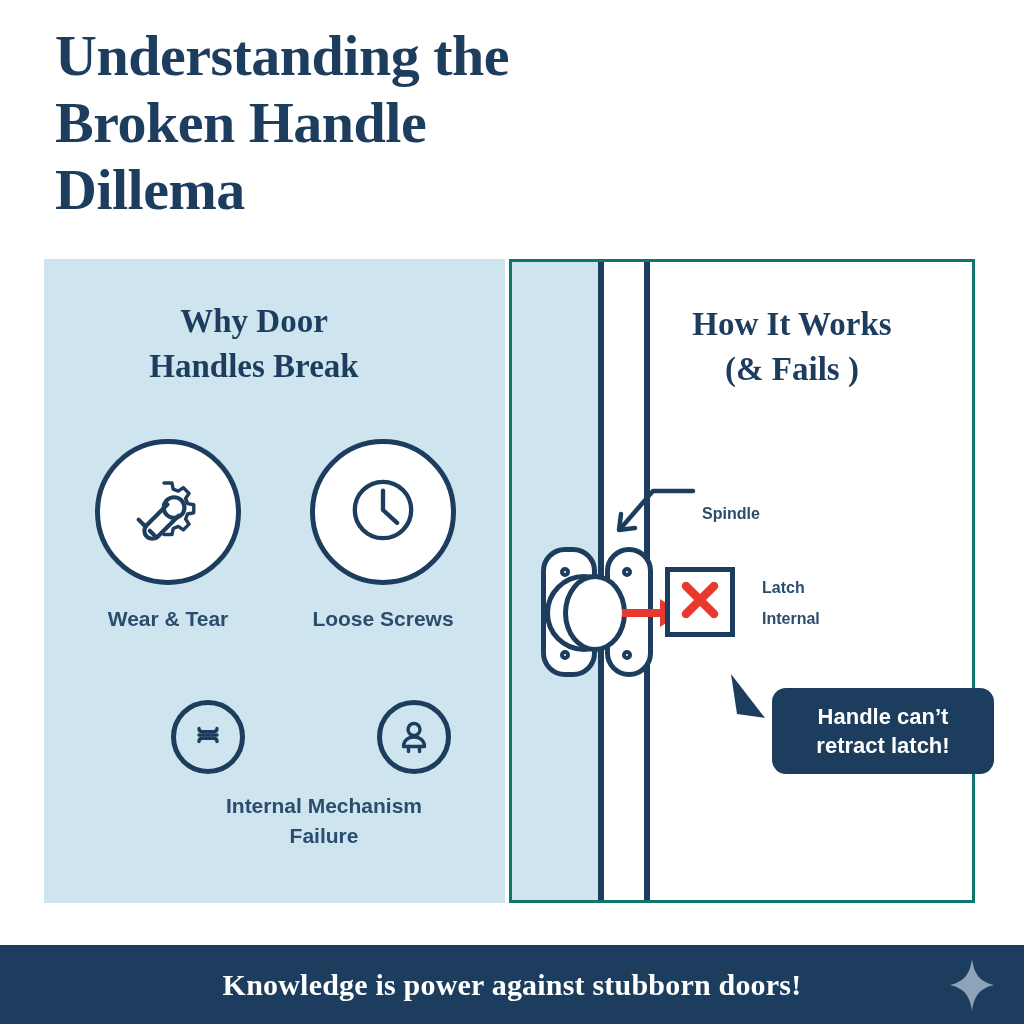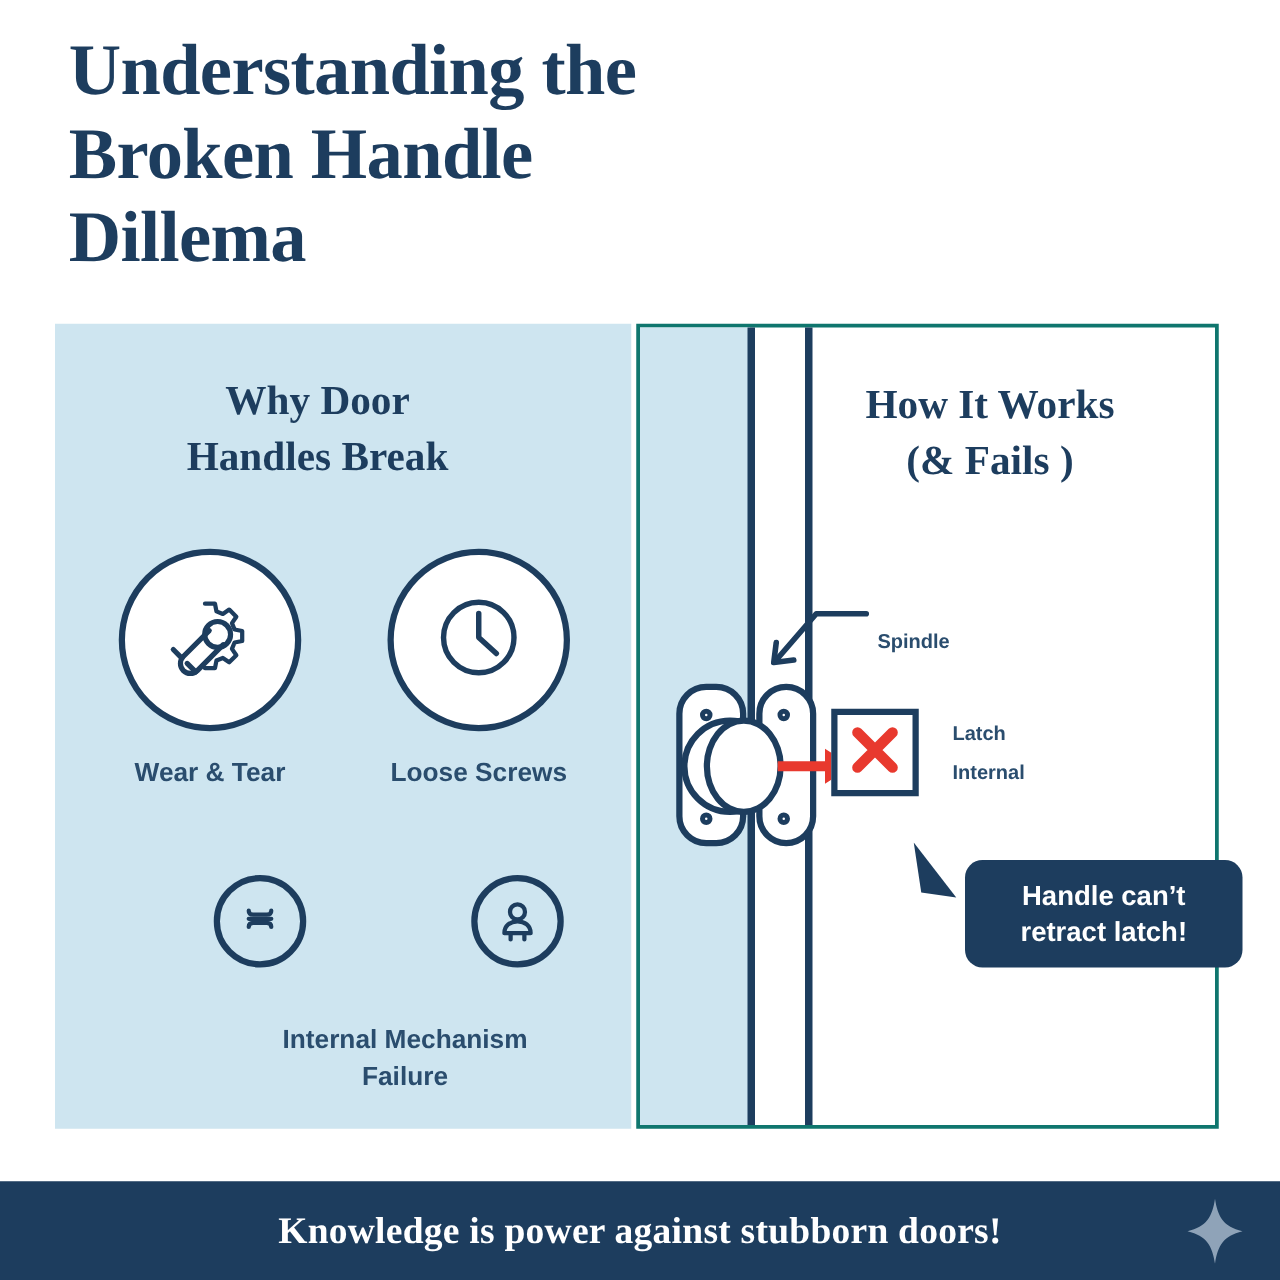--- a/index.html
+++ b/index.html
@@ -197,21 +197,21 @@
     <div class="icon-circle-sm" style="left:333px;top:441px;">
       <span>
         <svg width="44" height="44" viewBox="0 0 44 44" fill="none" stroke="#1d3d5e" stroke-width="3.4" stroke-linecap="round" stroke-linejoin="round">
           <circle cx="22" cy="16.5" r="6"></circle>
           <path d="M11.5 33.5c0-5.8 4.7-9.5 10.5-9.5s10.5 3.7 10.5 9.5z"></path>
           <path d="M16.5 33.5v5M27.5 33.5v5"></path>
         </svg>
       </span>
     </div>
 
-    <div class="icon-caption" style="left:120px;top:558px;width:320px;">Internal Mechanism
+    <div class="icon-caption" style="left:120px;top:532px;width:320px;">Internal Mechanism
 Failure</div>
   </div>
 
   <div class="panel-right">
 
     <div class="door-slab"></div>
     <div class="door-edge-1"></div>
     <div class="door-edge-2"></div>
 
     <div class="panel-head head-right">How It Works

